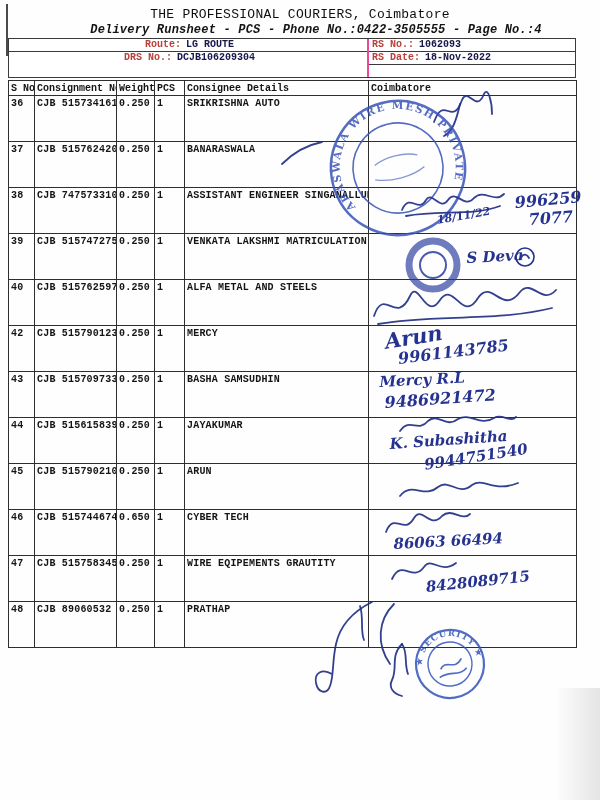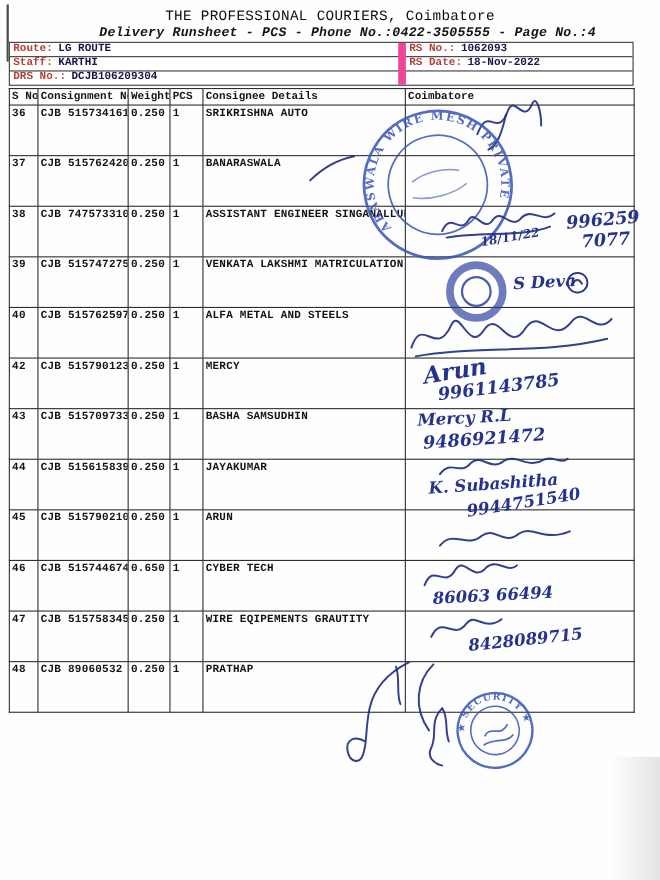--- a/index.html
+++ b/index.html
@@ -11,21 +11,21 @@
   .shade-br { position:absolute; right:0; top:688px; width:46px; height:112px;
               background:linear-gradient(90deg, rgba(0,0,0,0) 0%, rgba(0,0,0,0.10) 100%); }
 
   .title { position:absolute; top:7px; left:0; width:100%; text-align:center;
            font-size:13px; font-weight:normal; color:#0d0d0d; letter-spacing:.3px; }
   .subtitle { position:absolute; top:23px; left:16px; width:100%; text-align:center;
               font-size:12px; font-weight:bold; color:#141414; letter-spacing:.2px;font-style:italic; }
 
   .infobox { position:absolute; left:8px; top:38px; width:568px; height:40px;
              border:1px solid #3a3a3a; display:flex; background:#fff; }
-  .info-left { width:360px; border-right:7px solid #ec4899; }
+  .info-left { width:360px; border-right:2px solid #ec4899;text-align:center; }
   .info-right { flex:1; }
   .info-row { height:13px; line-height:12px; border-bottom:1px solid #3a3a3a;
               padding-left:3px; font-size:10px; white-space:nowrap; }
   .info-row.last { border-bottom:none; }
   .info-row.empty { border-bottom:none; }
   .lbl { color:#b8403a; font-weight:bold; }
   .val { color:#16164b; font-weight:bold; margin-left:5px; }
 
   table.runsheet { position:absolute; left:8px; top:80px; width:568px;
                    border-collapse:collapse; table-layout:fixed; }
@@ -50,23 +50,20 @@
   <div class="edge-left"></div>
   <div class="shade-br"></div>
 
   <div class="title">THE PROFESSIONAL COURIERS, Coimbatore</div>
   <div class="subtitle">Delivery Runsheet - PCS - Phone No.:0422-3505555 - Page No.:4</div>
 
   <div class="infobox">
     <div class="info-left">
       <div class="info-row">
         <span class="lbl">Route:</span><span class="val">LG ROUTE</span>
-      </div>
-      <div class="info-row">
-        <span class="lbl">Staff:</span><span class="val">KARTHI</span>
       </div>
       <div class="info-row last">
         <span class="lbl">DRS No.:</span><span class="val">DCJB106209304</span>
       </div>
     </div>
     <div class="info-right">
       <div class="info-row">
         <span class="lbl">RS No.:</span><span class="val">1062093</span>
       </div>
       <div class="info-row">

